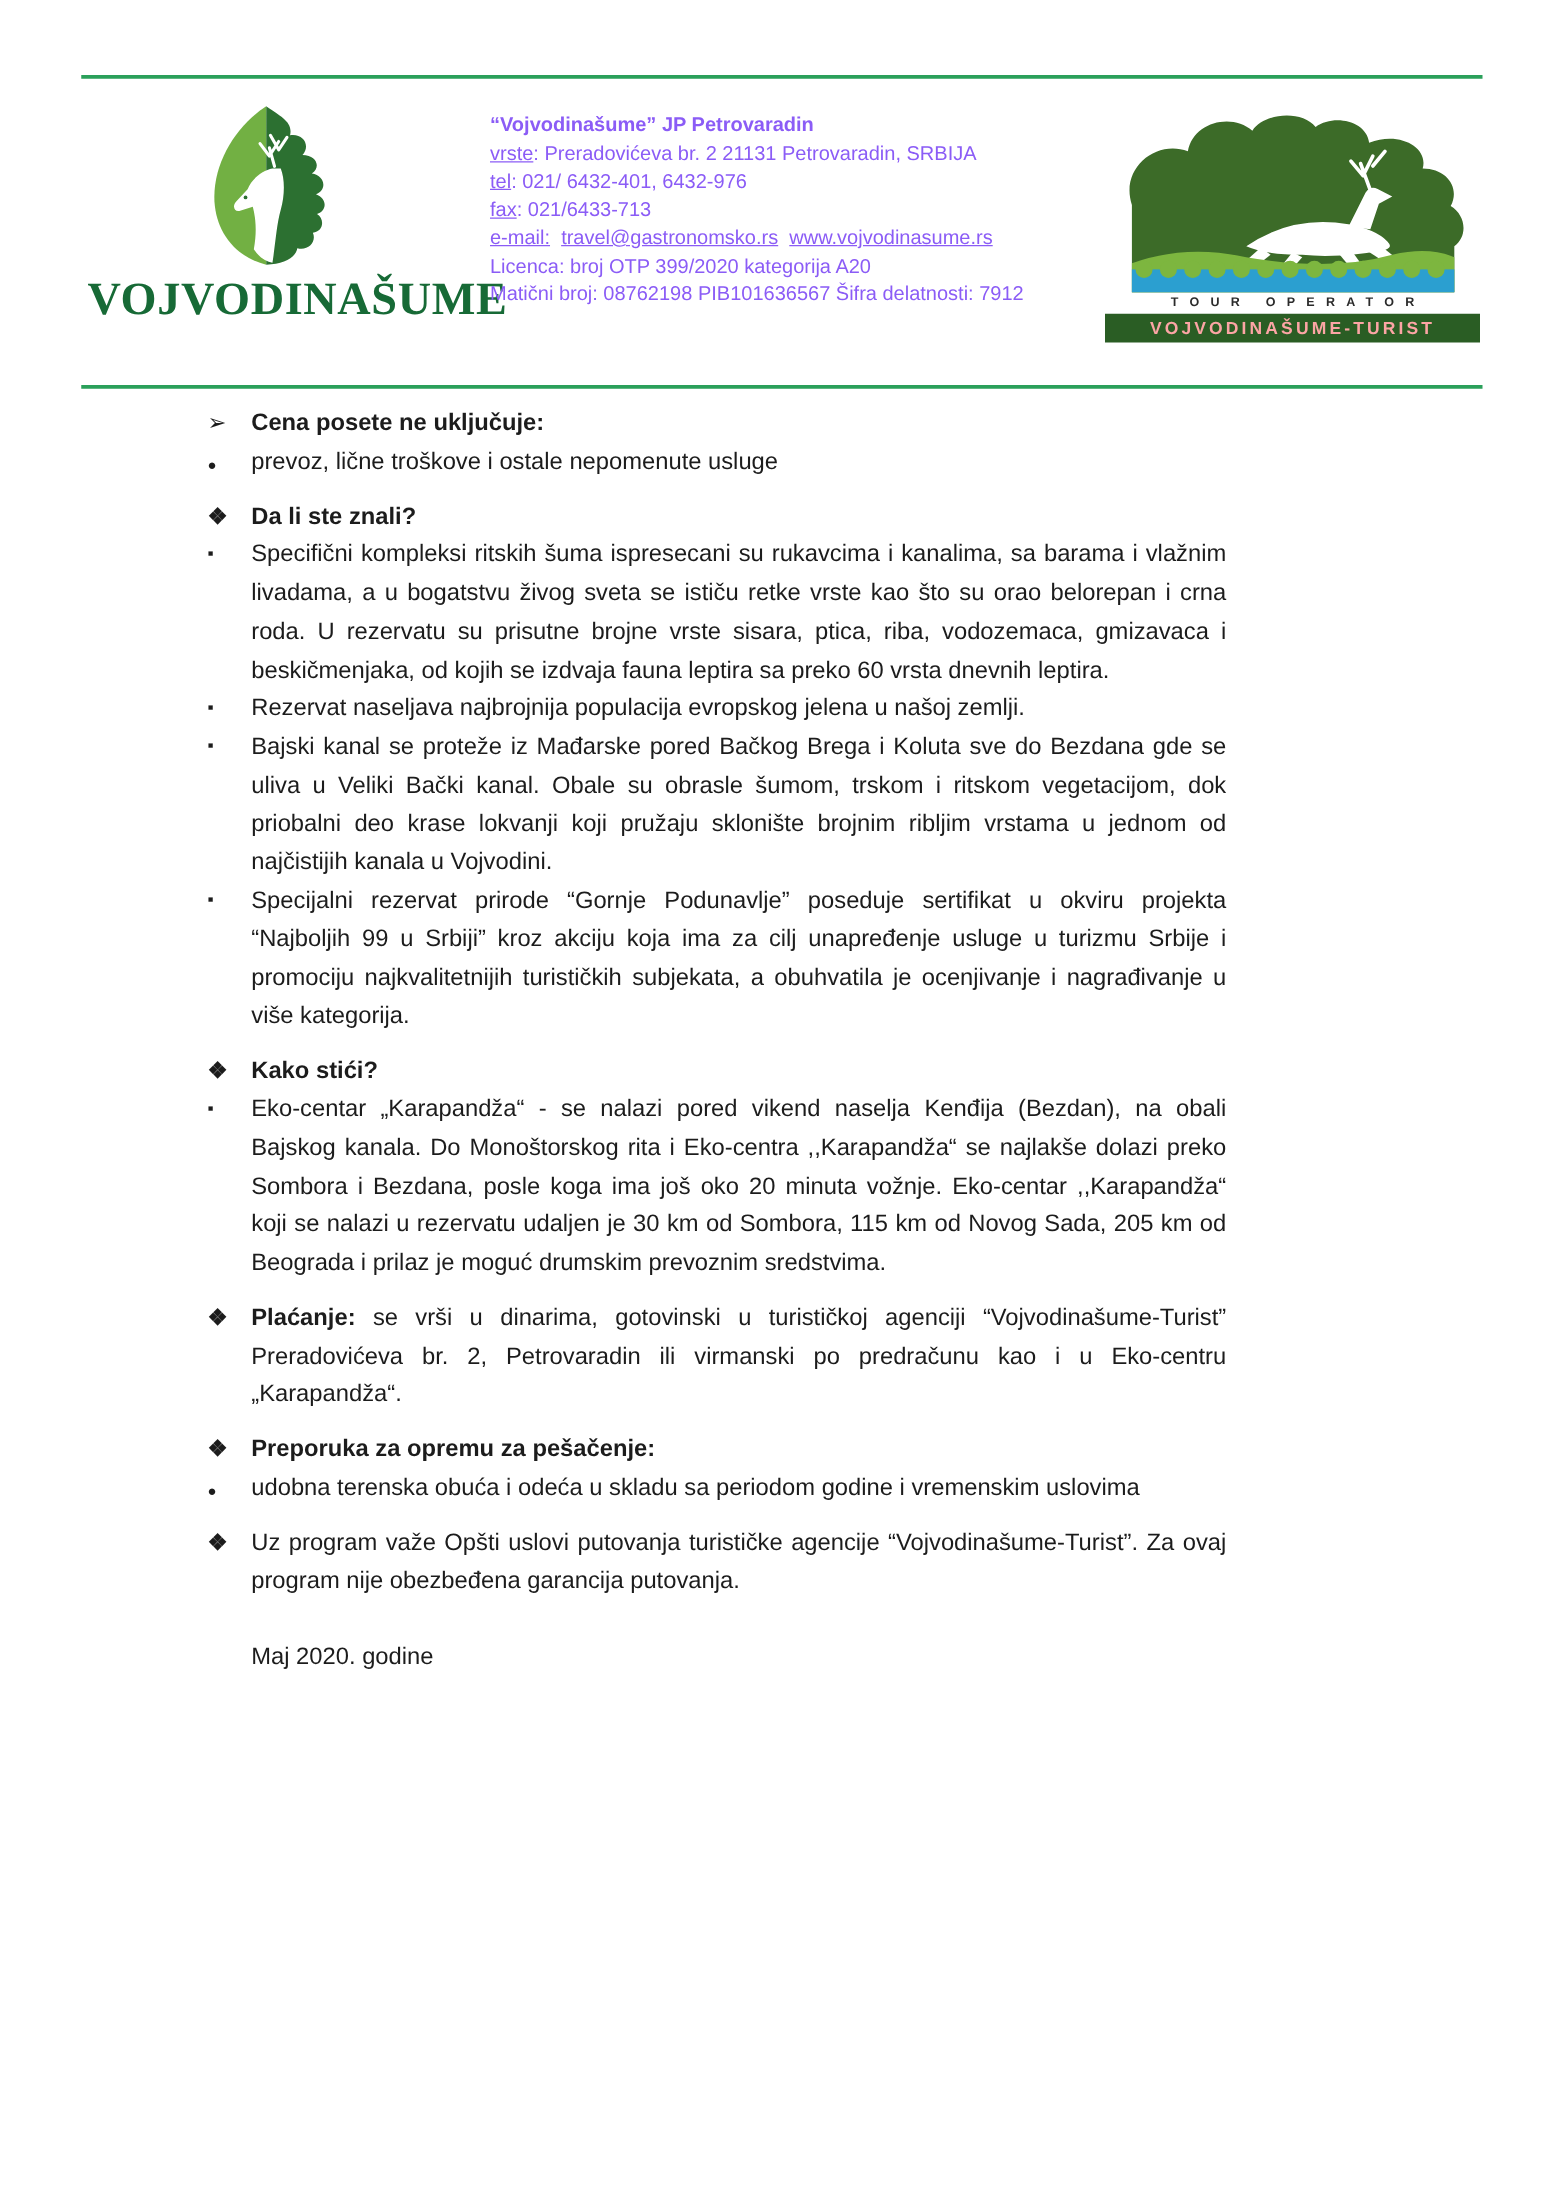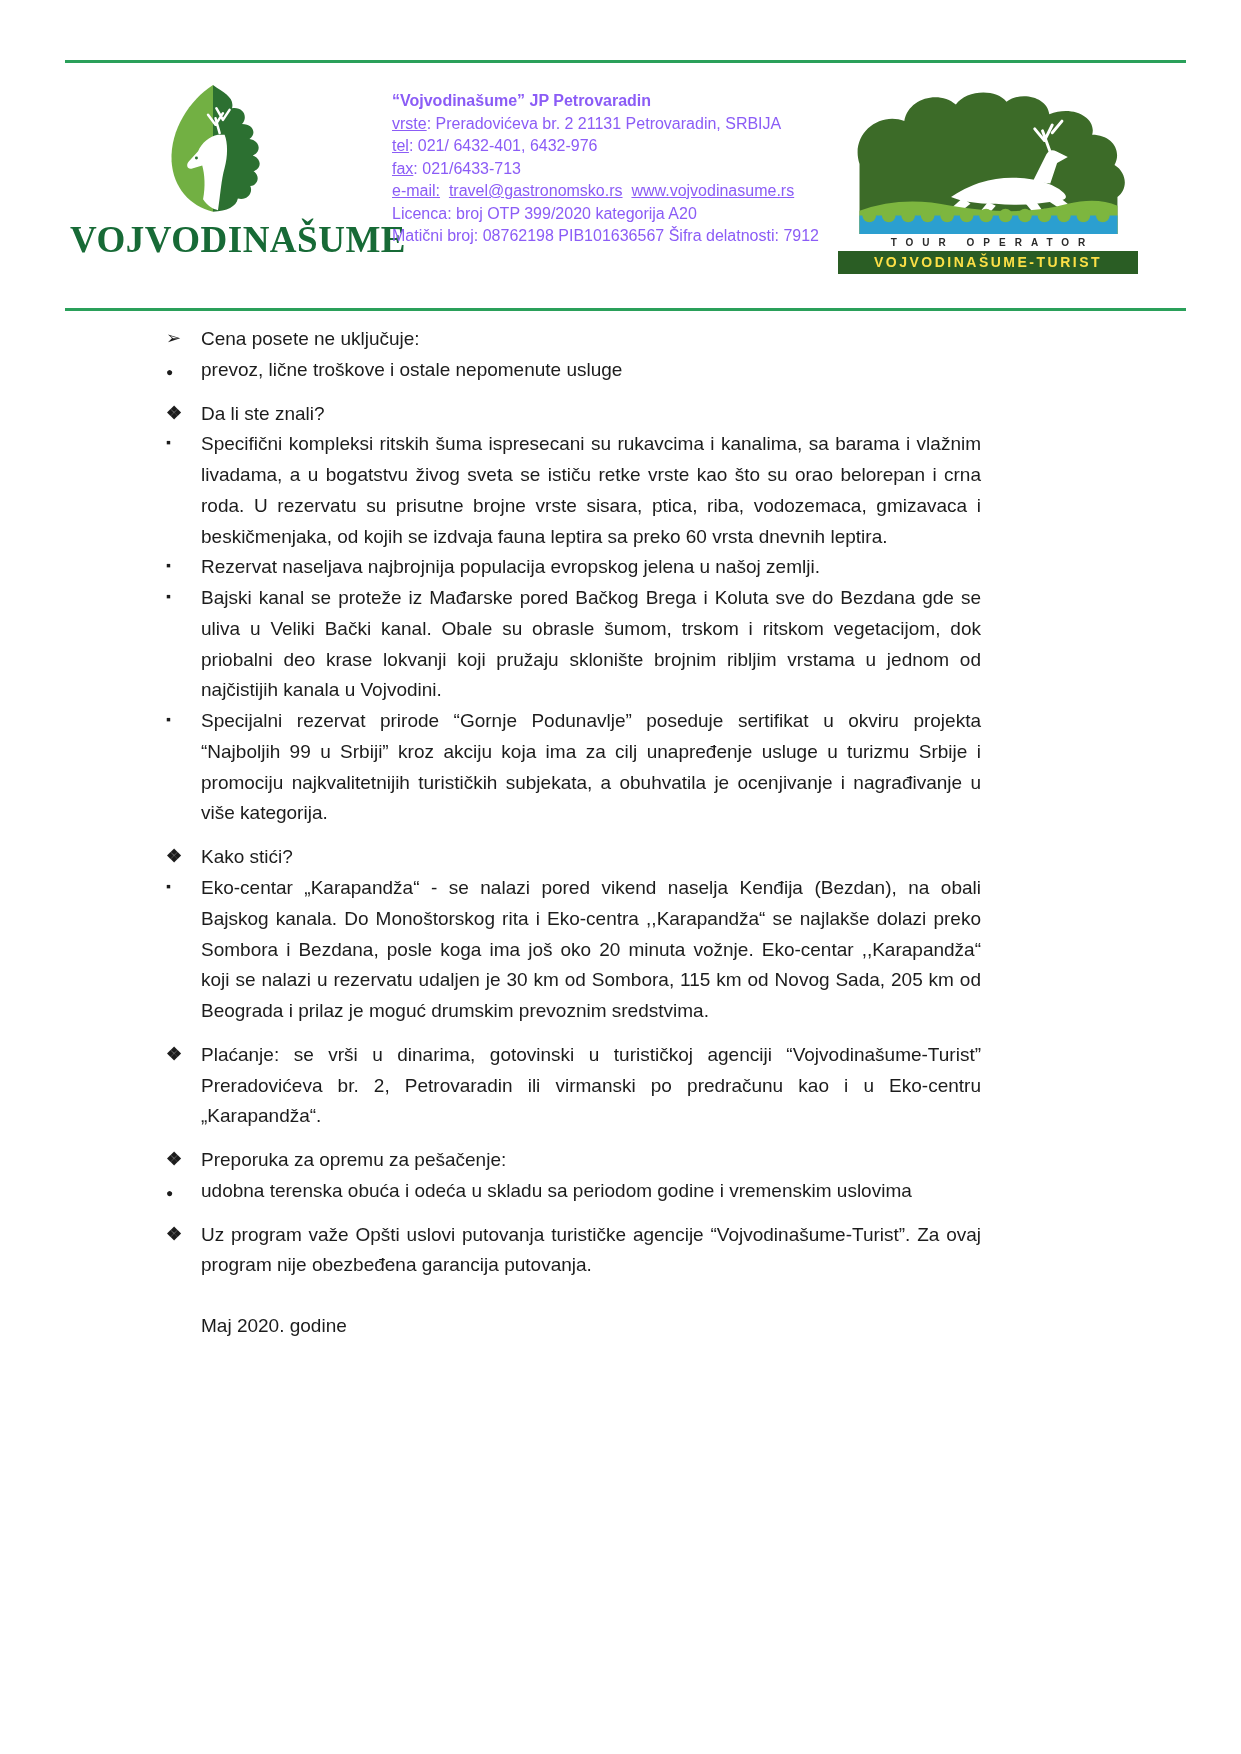--- a/index.html
+++ b/index.html
@@ -21,44 +21,44 @@
     font-family:"Liberation Serif", serif; font-weight:bold;
     font-size:37px; color:#176a36; letter-spacing:0.5px; margin-top:2px; white-space:nowrap;
   }
   .header-info {
     position:absolute; left:392px; top:90px; width:440px;
     font-size:16px; line-height:22.5px; color:#8b5cf6;
   }
   .header-info .b { font-weight:bold; }
   .u { text-decoration:underline; }
 
-  .logo-right { position:absolute; left:838px; top:88px; width:300px; }
+  .logo-right { position:absolute; left:884px; top:88px; width:300px; }
   .logo-right svg { width:300px; height:146px; display:block; }
   .tour-row {
     font-size:10px; letter-spacing:9px; color:#2b2b2b; font-weight:bold;
     text-align:center; margin:3px 0 3px; text-indent:9px; white-space:nowrap;
   }
   .tour-bar {
-    background:#2a5d24; color:#fde047; font-weight:bold; font-size:14px;
+    background:#2a5d24; color:#fca5a5; font-weight:bold; font-size:14px;
     letter-spacing:2.5px; text-align:center; padding:3px 0 4px; white-space:nowrap;
   }
 
   
   .body-content {
     position:absolute; left:135px; top:324px; width:846px;
     font-size:19px; line-height:1.62; color:#1c1c1c;
   }
   .row { display:flex; }
   .mk { flex:0 0 35px; margin-left:31px; }
   .mk-arrow { font-size:18px; }
   .mk-dot   { font-size:12px; padding-top:8px; }
   .mk-diamond { font-weight:bold; font-size:18px; }
   .mk-square  { font-size:14px; padding-top:2px; }
   .item-text { flex:1; text-align:justify; }
-  .bold { font-weight:normal; }
+  .bold { font-weight:bold; }
   .para { text-align:justify; margin:16px 0 14px; }
   .gap { margin-top:13px; }
   .date-line { margin:30px 0 0 66px; }
 </style>
 </head>
 <body>
 
 <div>
 
   <div class="rule rule-top"></div>

